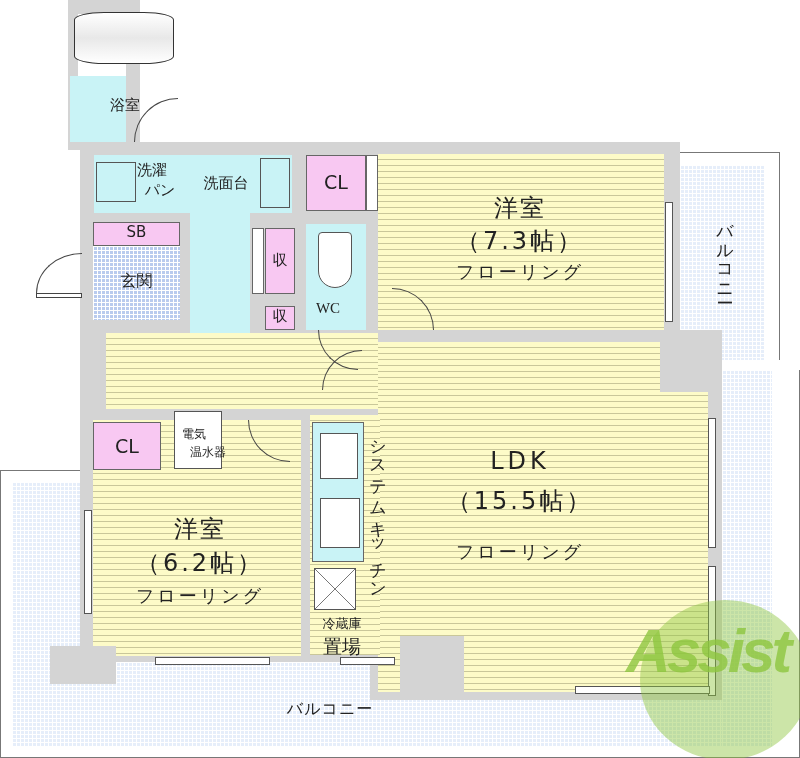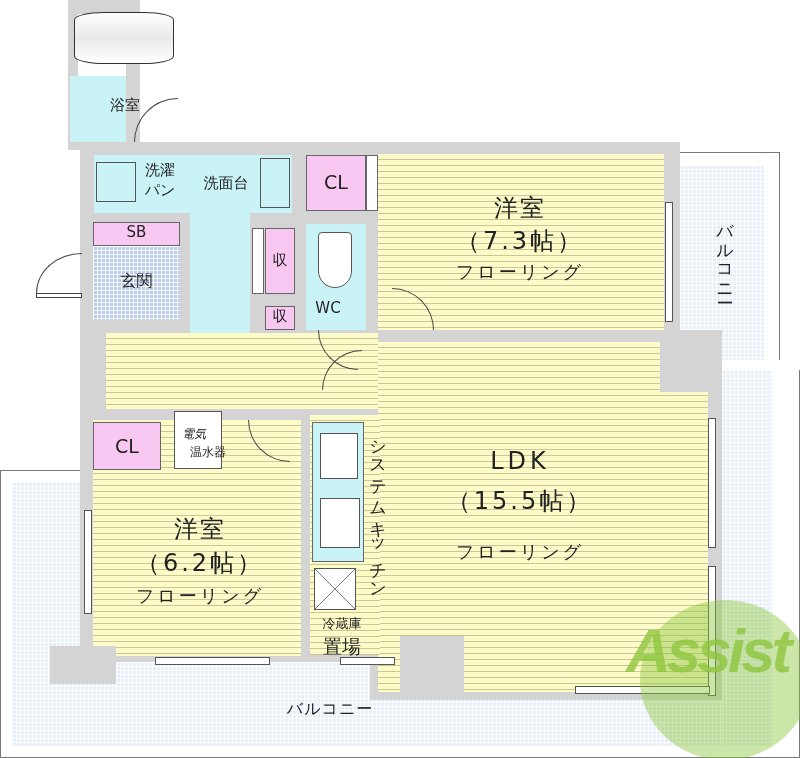--- a/index.html
+++ b/index.html
@@ -43,21 +43,21 @@
 <div class="abs" style="left:74px;top:12px;width:100px;height:52px;background:linear-gradient(#fff,#e8e8e8,#fff);border:1px solid #333;border-radius:30%/15%;"></div>
 <div class="abs wet" style="left:70px;top:76px;width:56px;height:66px;"></div>
 <div class="abs wet" style="left:78px;top:76px;width:48px;height:66px;"></div>
 <div class="abs wet" style="left:70px;top:76px;width:56px;height:66px;"></div>
 <div class="lbl small" style="left:100px;top:97px;width:50px;">浴室</div>
 <div class="abs" style="left:134px;top:98px;width:44px;height:44px;border:1px solid #444;border-right:none;border-bottom:none;border-radius:100% 0 0 0;"></div>
 
 <div class="abs wet" style="left:94px;top:155px;width:198px;height:58px;"></div>
 <div class="abs wet" style="left:190px;top:213px;width:60px;height:120px;"></div>
 <div class="abs fixture" style="left:96px;top:162px;width:40px;height:40px;background:#c9f3f6;"></div>
-<div class="lbl small" style="left:140px;top:162px;width:40px;">洗濯</div>
+<div class="lbl small" style="left:132px;top:162px;width:40px;">洗濯</div>
 <div class="lbl small" style="left:140px;top:182px;width:40px;">パン</div>
 <div class="lbl small" style="left:196px;top:175px;width:60px;">洗面台</div>
 <div class="abs fixture" style="left:260px;top:158px;width:30px;height:50px;background:#c9f3f6;"></div>
 
 <div class="abs closet" style="left:306px;top:155px;width:60px;height:56px;"></div>
 <div class="lbl room-floor" style="left:306px;top:172px;width:60px;font-size:19px;letter-spacing:0;">CL</div>
 <div class="abs white" style="left:366px;top:155px;width:12px;height:56px;border:1px solid #666;"></div>
 
 <div class="abs closet" style="left:93px;top:222px;width:87px;height:24px;"></div>
 <div class="lbl small" style="left:93px;top:224px;width:87px;">SB</div>
@@ -67,21 +67,21 @@
 <div class="abs white" style="left:36px;top:293px;width:46px;height:5px;border:1px solid #444;"></div>
 
 <div class="abs closet" style="left:265px;top:228px;width:30px;height:66px;"></div>
 <div class="lbl small" style="left:265px;top:252px;width:30px;">収</div>
 <div class="abs closet" style="left:265px;top:306px;width:30px;height:24px;"></div>
 <div class="lbl small" style="left:265px;top:308px;width:30px;">収</div>
 <div class="abs white" style="left:252px;top:228px;width:12px;height:66px;border:1px solid #666;"></div>
 
 <div class="abs wet" style="left:306px;top:224px;width:60px;height:106px;"></div>
 <div class="abs fixture" style="left:318px;top:232px;width:34px;height:56px;border-radius:4px 4px 17px 17px;"></div>
-<div class="lbl small" style="left:306px;top:300px;width:44px;">WC</div>
+<div class="lbl small" style="left:306px;top:300px;width:44px;font-family:Liberation Serif, serif;">WC</div>
 
 <div class="abs floor" style="left:378px;top:154px;width:286px;height:176px;"></div>
 <div class="lbl room-name" style="left:440px;top:195px;width:160px;">洋室</div>
 <div class="lbl room-size" style="left:440px;top:228px;width:160px;">（7.3帖）</div>
 <div class="lbl room-floor" style="left:430px;top:262px;width:180px;">フローリング</div>
 <div class="abs win" style="left:665px;top:202px;width:8px;height:120px;"></div>
 <div class="abs" style="left:392px;top:288px;width:42px;height:42px;border:1px solid #444;border-left:none;border-bottom:none;border-radius:0 100% 0 0;"></div>
 
 <div class="abs floor" style="left:106px;top:333px;width:272px;height:76px;"></div>
 <div class="abs" style="left:318px;top:330px;width:40px;height:40px;border:1px solid #444;border-top:none;border-right:none;border-radius:0 0 0 100%;"></div>
@@ -103,21 +103,21 @@
 <div class="abs fixture" style="left:320px;top:498px;width:40px;height:50px;"></div>
 <div class="lbl vert" style="left:368px;top:428px;">システムキッチン</div>
 <div class="abs fixture" style="left:314px;top:568px;width:42px;height:42px;background:linear-gradient(45deg,transparent 49%,#777 50%,transparent 51%),linear-gradient(-45deg,transparent 49%,#777 50%,transparent 51%),#fff;"></div>
 <div class="lbl tiny" style="left:314px;top:617px;width:56px;font-size:13px;">冷蔵庫</div>
 <div class="lbl tiny" style="left:314px;top:636px;width:56px;font-size:19px;">置場</div>
 
 <div class="abs floor" style="left:93px;top:420px;width:208px;height:236px;"></div>
 <div class="abs closet" style="left:93px;top:422px;width:68px;height:48px;"></div>
 <div class="lbl room-floor" style="left:93px;top:436px;width:68px;font-size:19px;letter-spacing:0;">CL</div>
 <div class="abs fixture" style="left:174px;top:411px;width:48px;height:58px;"></div>
-<div class="lbl tiny" style="left:174px;top:428px;width:40px;font-style:italic;">電気</div>
+<div class="lbl tiny" style="left:174px;top:428px;width:40px;">電気</div>
 <div class="lbl tiny" style="left:174px;top:446px;width:68px;">温水器</div>
 <div class="lbl room-name" style="left:120px;top:516px;width:160px;">洋室</div>
 <div class="lbl room-size" style="left:120px;top:550px;width:160px;">（6.2帖）</div>
 <div class="lbl room-floor" style="left:110px;top:586px;width:180px;">フローリング</div>
 <div class="abs win" style="left:84px;top:510px;width:8px;height:104px;"></div>
 <div class="abs win" style="left:155px;top:657px;width:115px;height:8px;"></div>
 <div class="abs" style="left:248px;top:420px;width:42px;height:42px;border:1px solid #444;border-top:none;border-right:none;border-radius:0 0 0 100%;"></div>
 <div class="abs wall" style="left:50px;top:646px;width:66px;height:38px;"></div>
 <div class="abs win" style="left:340px;top:657px;width:55px;height:8px;"></div>
 

